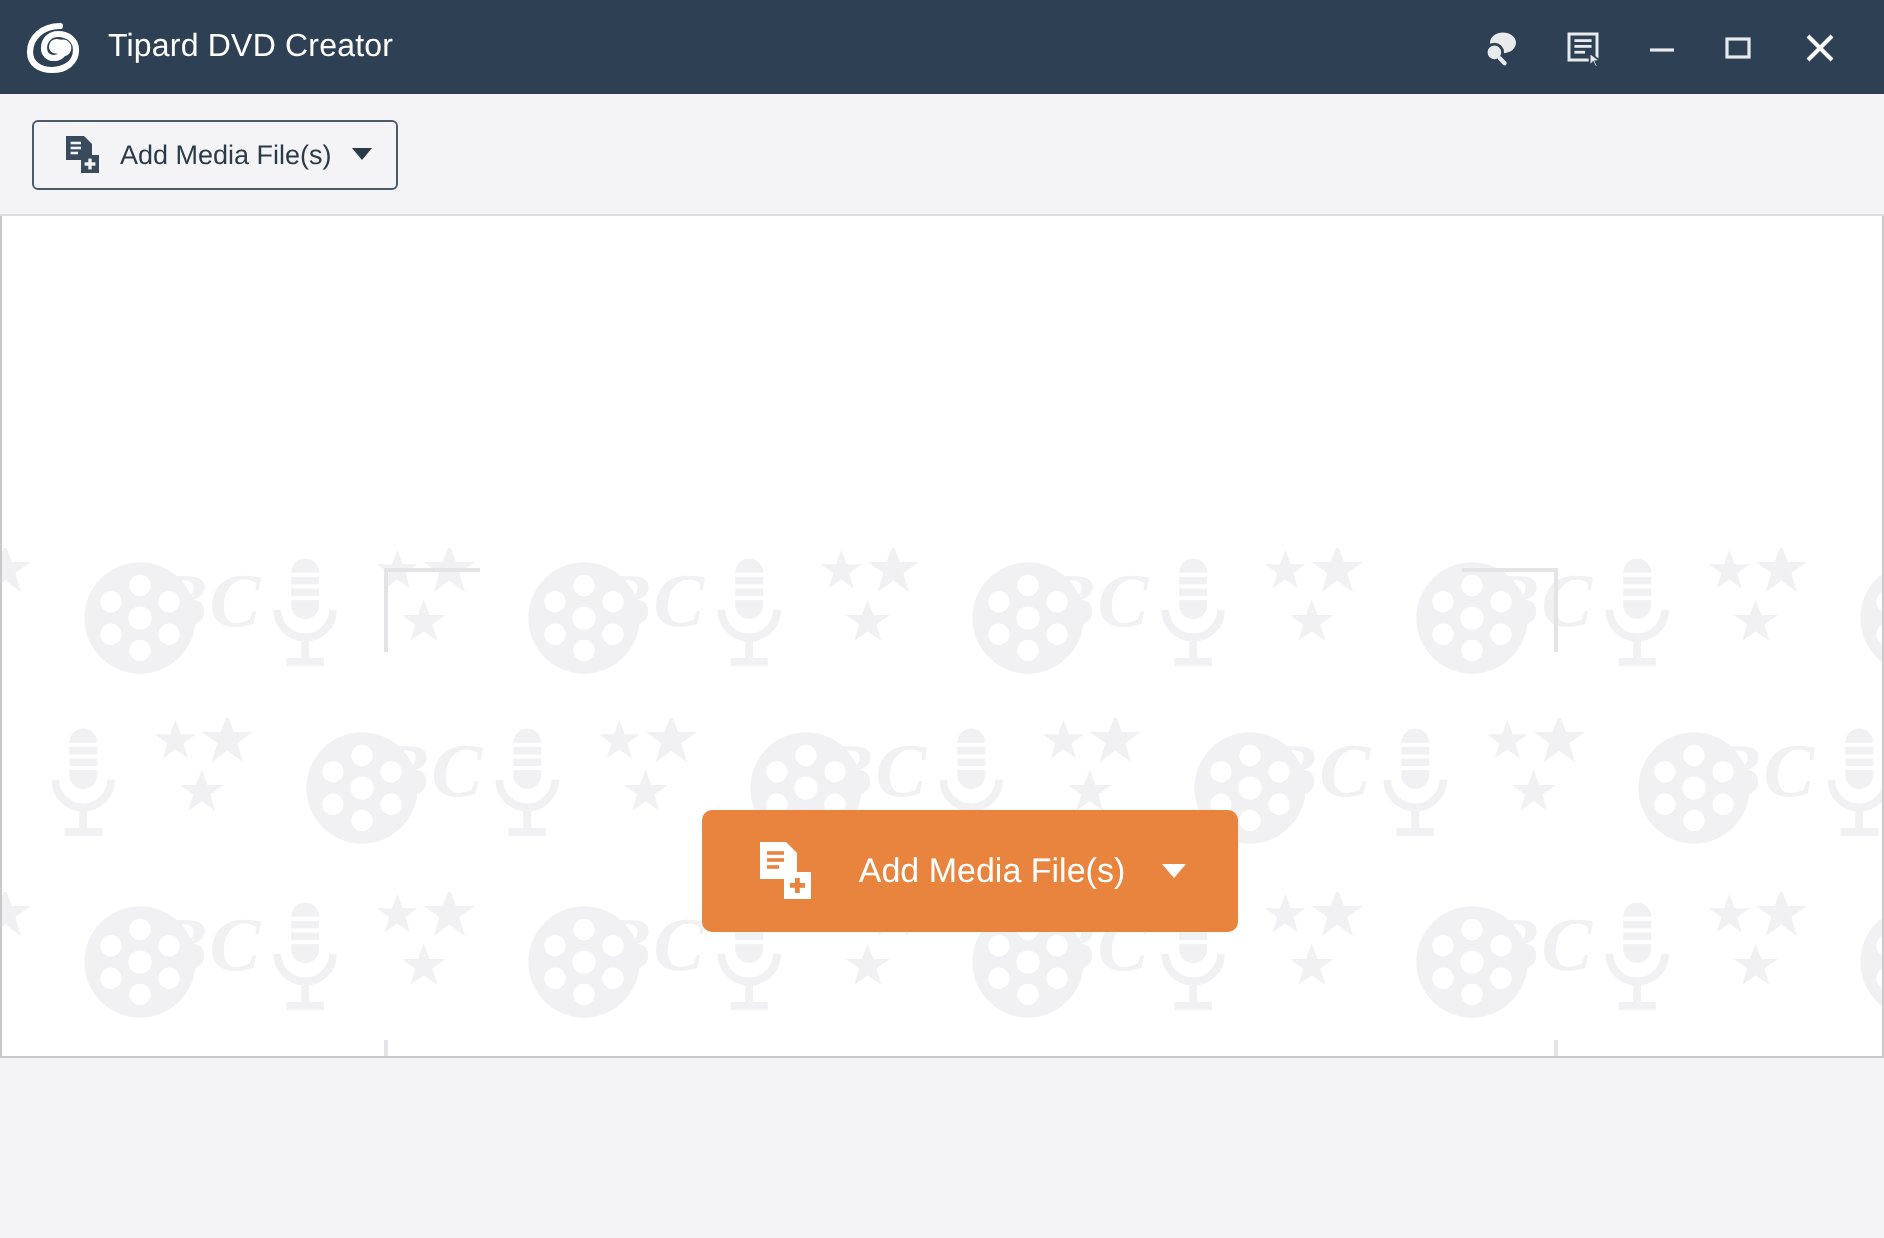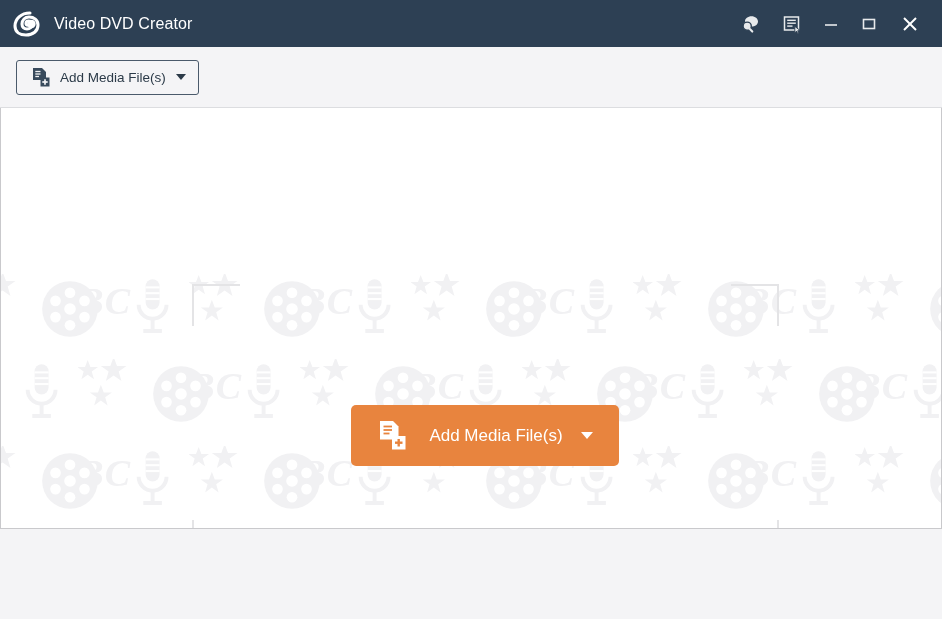--- a/index.html
+++ b/index.html
@@ -175,21 +175,21 @@
 
 <div id="app">
 
   <div class="titlebar">
     <div class="logo">
       <svg width="34" height="34" viewBox="0 0 34 34">
         <path d="M20 6 C11 6 5 12 5 19 C5 25 10 28 16 28 C23 28 28 24 28 18 C28 13 24 10 19 10 C15 10 12 13 12 17 C12 20 14 22 17 22 C20 22 22 20 22 17.5 C22 15.5 20.5 14 18.5 14 C17 14 16 15 16 16.3 C16 17.4 16.8 18.2 17.8 18.2 C18.6 18.2 19.2 17.6 19.2 16.9" fill="none" stroke="#ffffff" stroke-width="3.1" stroke-linecap="round"></path>
         <circle cx="21.5" cy="17" r="4.2" fill="#ffffff"></circle>
       </svg>
     </div>
-    <div class="app-title">Video DVD Creator</div>
+    <div class="app-title">Tipard DVD Creator</div>
 
     <div class="title-actions">
       <div class="tb-btn">
         <svg width="20" height="20" viewBox="0 0 20 20">
           <path d="M11.5 2.2c-3.6 0-6.5 2.3-6.5 5.1 0 1.5.8 2.9 2.1 3.8l-.5 2.4 2.4-1.2c.8.2 1.6.3 2.5.3 3.6 0 6.5-2.3 6.5-5.2S15.1 2.2 11.5 2.2z" fill="#e8eaec"></path>
           <circle cx="7.2" cy="12.2" r="4.1" fill="#e8eaec" stroke="#2d4054" stroke-width="1.4"></circle>
           <line x1="9.9" y1="15.1" x2="12.3" y2="17.6" stroke="#e8eaec" stroke-width="2.1" stroke-linecap="round"></line>
         </svg>
       </div>
       <div class="tb-btn">

